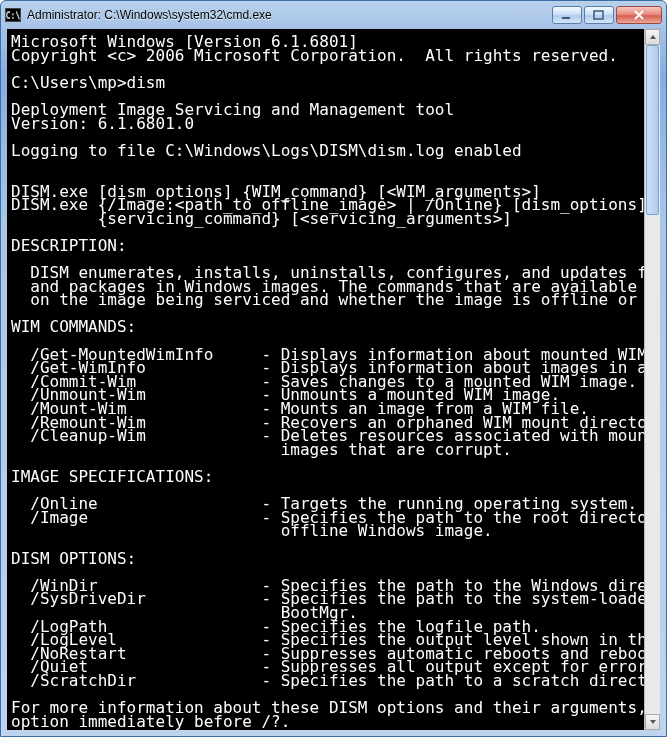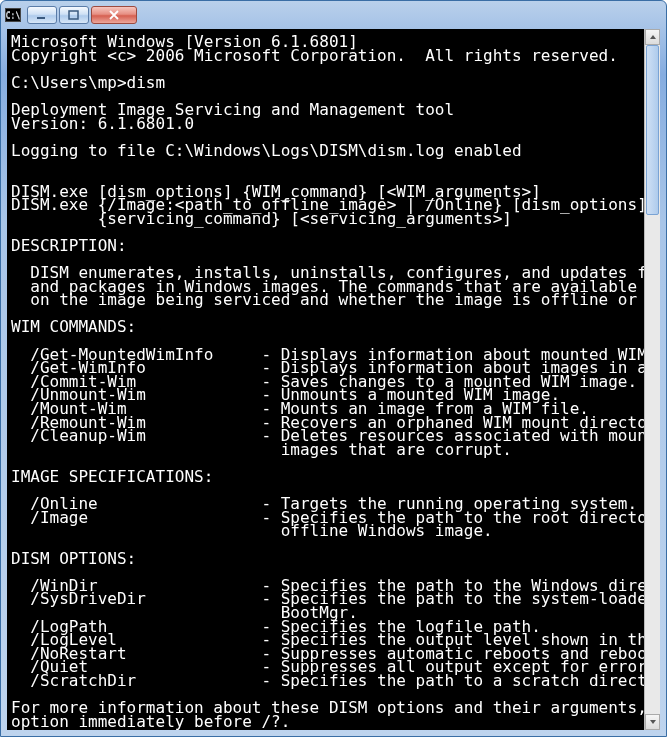--- a/index.html
+++ b/index.html
@@ -94,20 +94,21 @@
     border:1px solid #7aa3d4;
     border-radius:2px;
   }
 </style>
 </head>
 <body>
 
 <div class="window">
   <div class="titlebar">
     <div class="title-icon">C:\</div>
+    <div class="title-text">Administrator: C:\Windows\system32\cmd.exe</div>
     <div class="win-buttons">
       <div class="win-btn">
         <svg viewBox="0 0 12 10">
             <rect x="1" y="7" width="8" height="2" fill="currentColor"></rect>
           </svg>
       </div>
       <div class="win-btn">
         <svg viewBox="0 0 12 10">
             <rect x="1" y="1" width="9" height="8" fill="none" stroke="currentColor" stroke-width="1.5"></rect>
           </svg>

